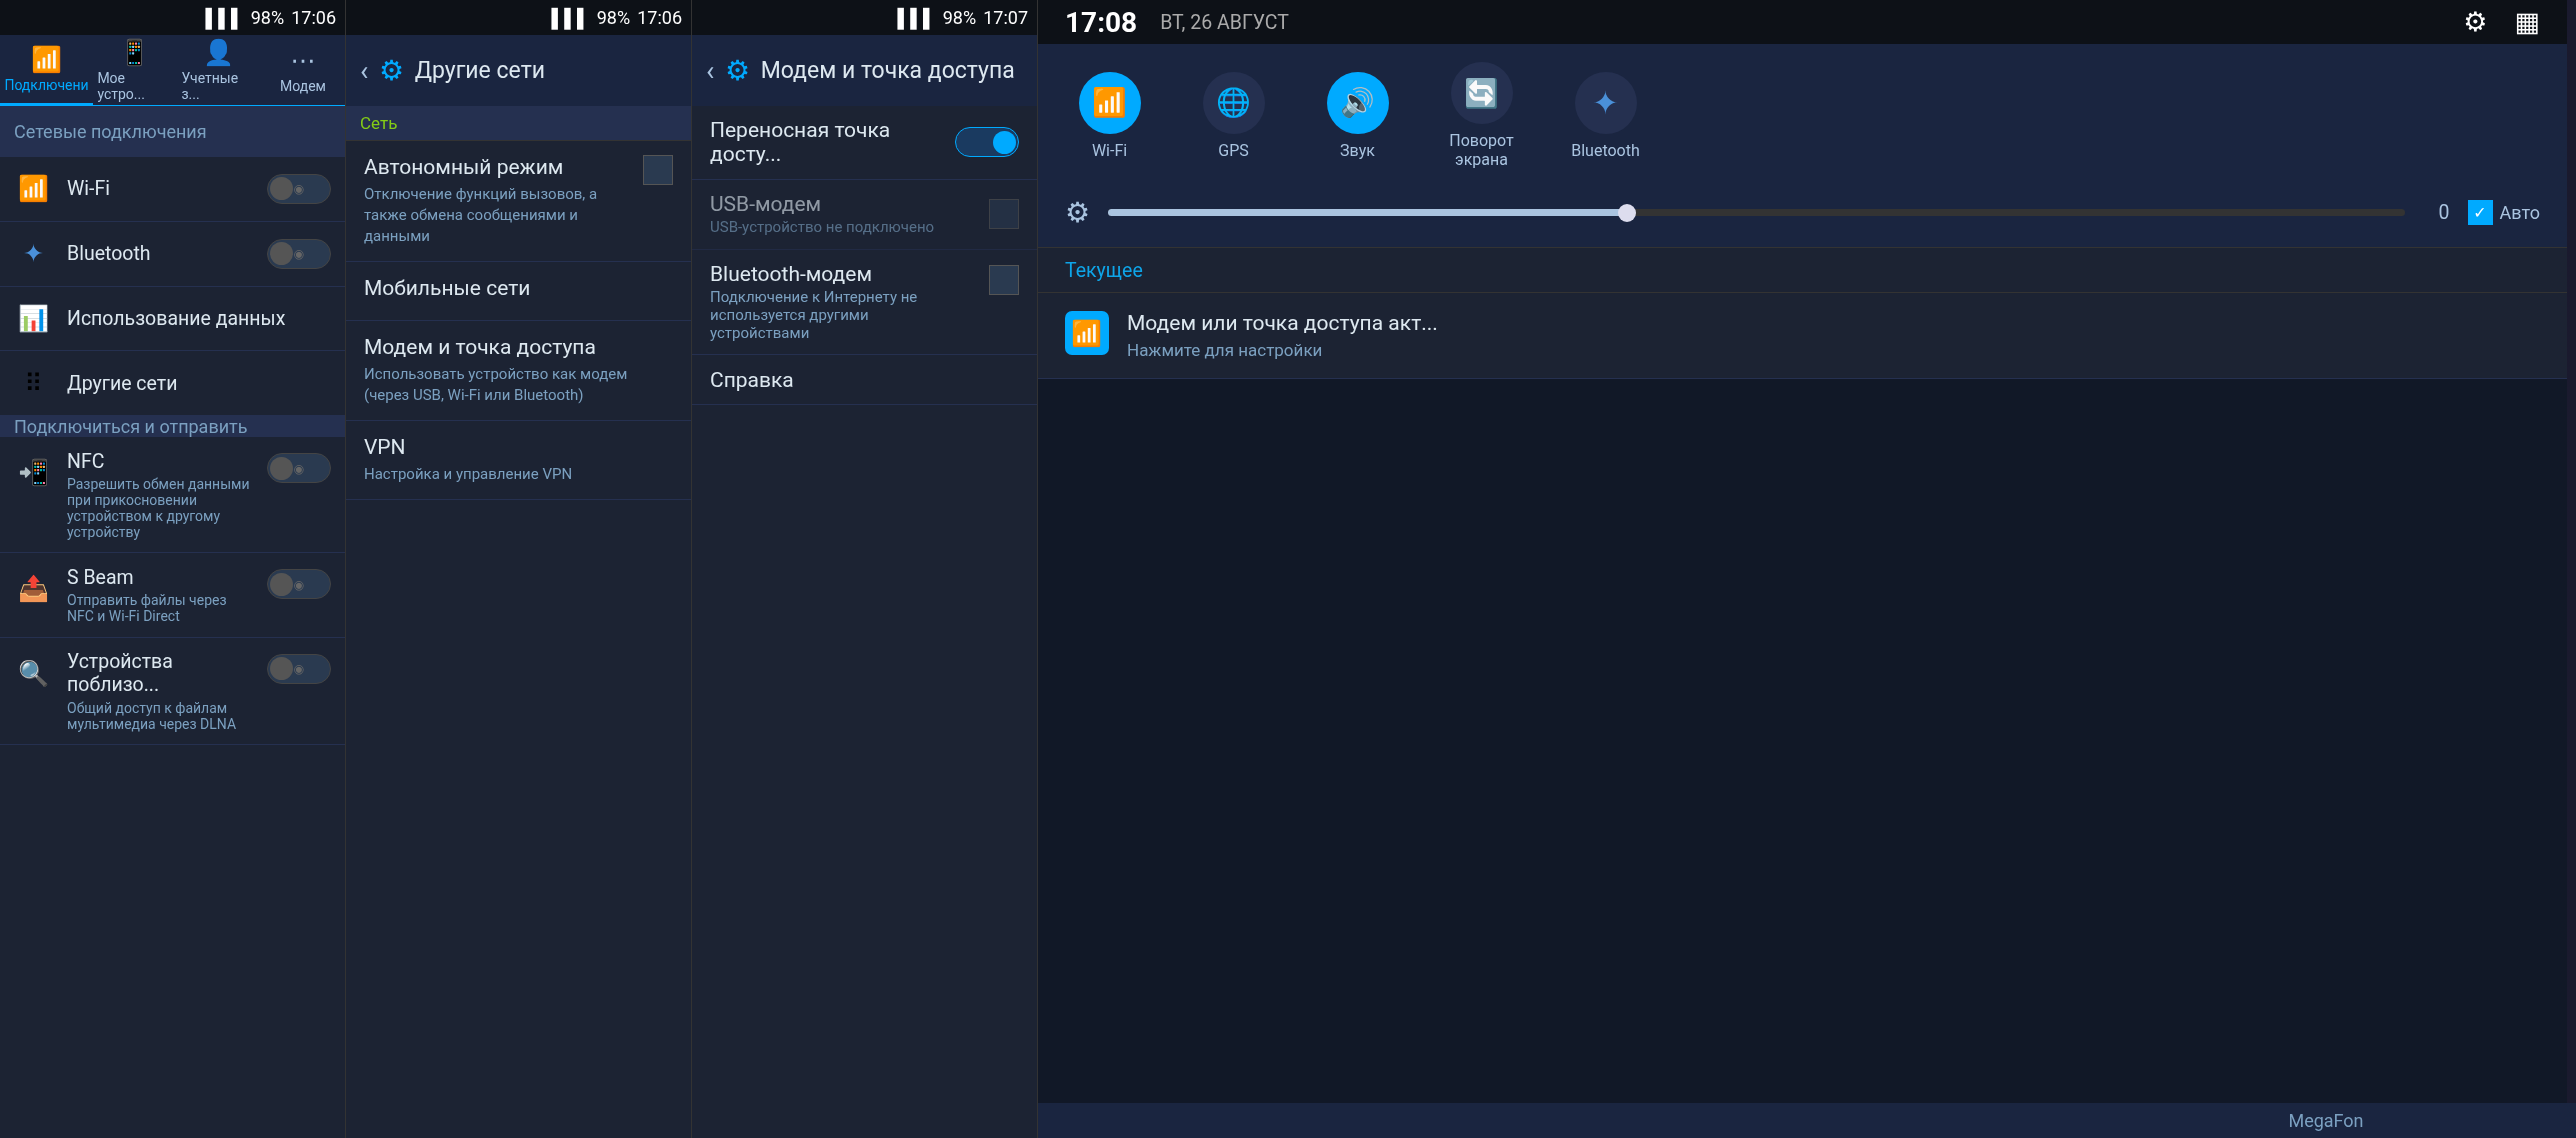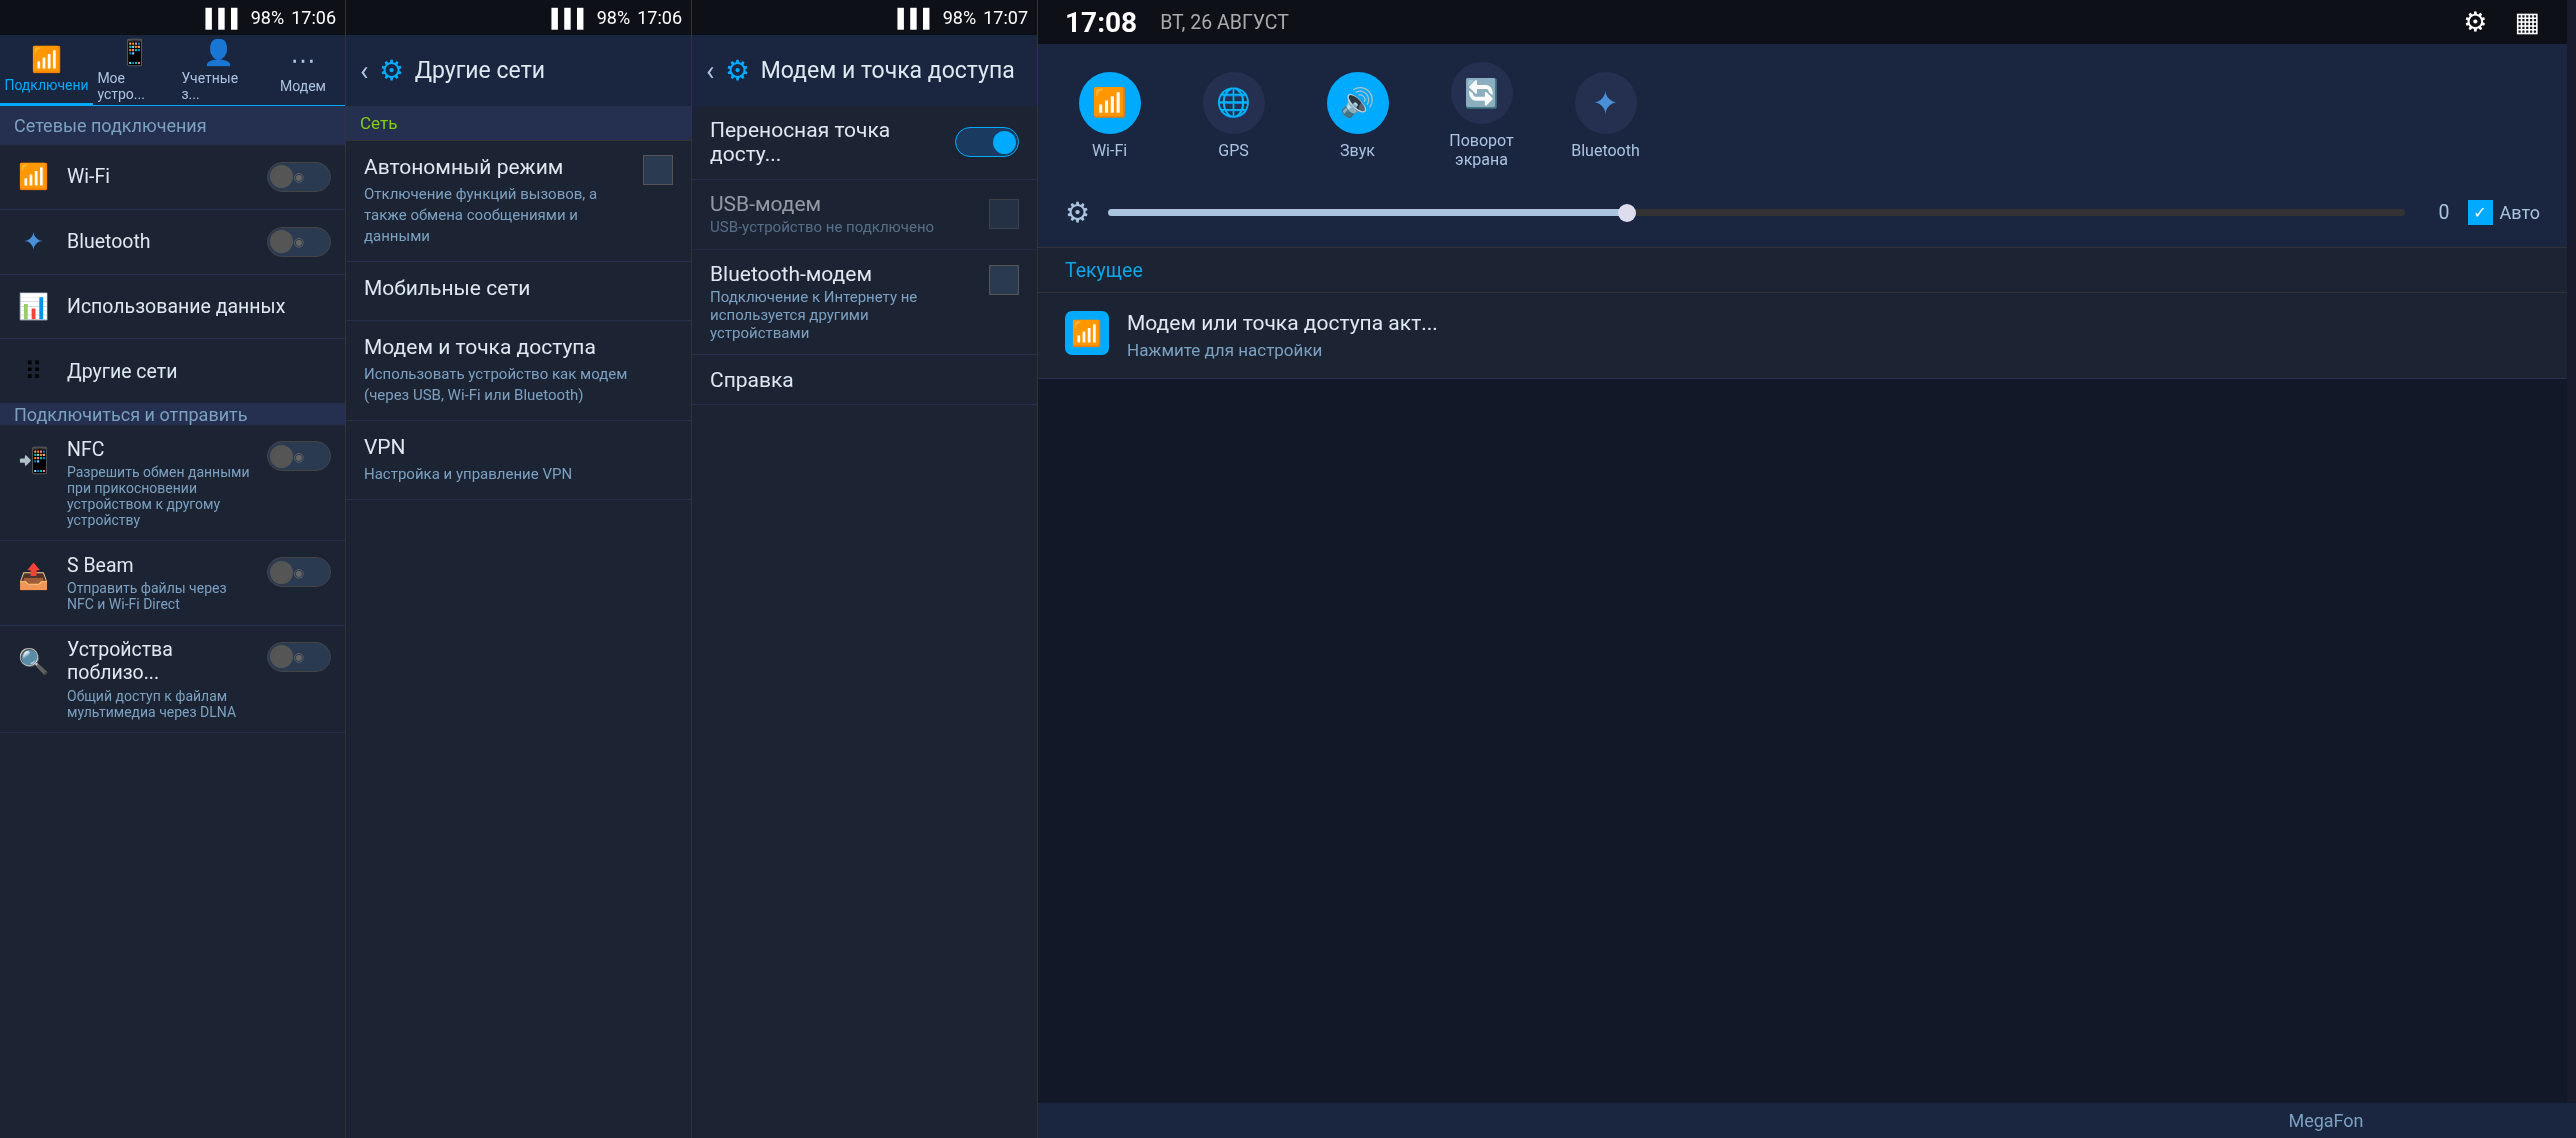--- a/index.html
+++ b/index.html
@@ -55,21 +55,21 @@
     }
     .tab-item.active {
       color: #00aaff;
       border-bottom: 2.7px solid #00aaff;
     }
     .tab-icon {
       font-size: 25px;
     }
     .section-header {
       background: #253050;
-      padding: 9px 14px;
+      padding: 15px 14px;
       color: #7ba0c0;
       font-size: 18px;
     }
     .settings-item {
       display: flex;
       align-items: center;
       padding: 12.4px 14px;
       border-bottom: 0.9px solid #253050;
       gap: 14px;
       cursor: pointer;

